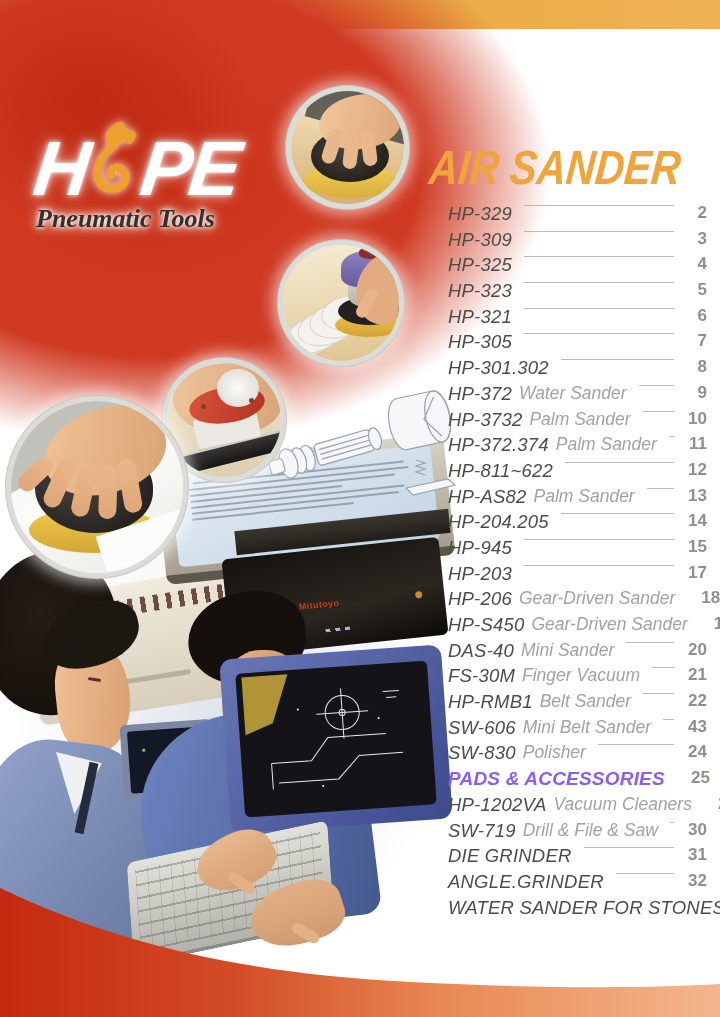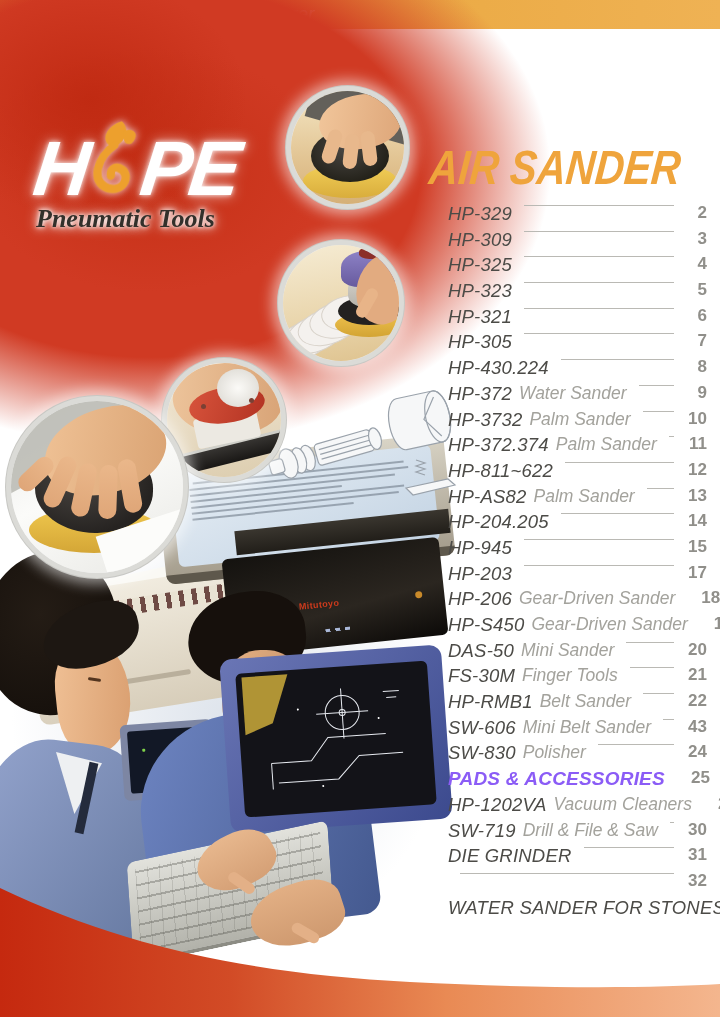--- a/index.html
+++ b/index.html
@@ -389,21 +389,21 @@
         <span class="idx-model">HP-321</span>
         <span class="leader"></span>
         <span class="idx-page">6</span>
       </div>
       <div class="idx-row">
         <span class="idx-model">HP-305</span>
         <span class="leader"></span>
         <span class="idx-page">7</span>
       </div>
       <div class="idx-row">
-        <span class="idx-model">HP-430.224</span>
+        <span class="idx-model">HP-301.302</span>
         <span class="leader"></span>
         <span class="idx-page">8</span>
       </div>
       <div class="idx-row">
         <span class="idx-model">HP-372</span>
         <span class="idx-desc">Water Sander</span>
         <span class="leader"></span>
         <span class="idx-page">9</span>
       </div>
       <div class="idx-row">
@@ -450,28 +450,28 @@
         <span class="leader"></span>
         <span class="idx-page">18</span>
       </div>
       <div class="idx-row">
         <span class="idx-model">HP-S450</span>
         <span class="idx-desc">Gear-Driven Sander</span>
         <span class="leader"></span>
         <span class="idx-page">19</span>
       </div>
       <div class="idx-row">
-        <span class="idx-model">DAS-50</span>
+        <span class="idx-model">DAS-40</span>
         <span class="idx-desc">Mini Sander</span>
         <span class="leader"></span>
         <span class="idx-page">20</span>
       </div>
       <div class="idx-row">
         <span class="idx-model">FS-30M</span>
-        <span class="idx-desc">Finger Tools</span>
+        <span class="idx-desc">Finger Vacuum</span>
         <span class="leader"></span>
         <span class="idx-page">21</span>
       </div>
       <div class="idx-row">
         <span class="idx-model">HP-RMB1</span>
         <span class="idx-desc">Belt Sander</span>
         <span class="leader"></span>
         <span class="idx-page">22</span>
       </div>
       <div class="idx-row">
@@ -502,20 +502,21 @@
         <span class="idx-desc">Drill &amp; File &amp; Saw</span>
         <span class="leader"></span>
         <span class="idx-page">30</span>
       </div>
       <div class="idx-row">
         <span class="idx-model">DIE GRINDER</span>
         <span class="leader"></span>
         <span class="idx-page">31</span>
       </div>
       <div class="idx-row">
+        <span class="idx-model">ANGLE.GRINDER</span>
         <span class="leader"></span>
         <span class="idx-page">32</span>
       </div>
       <div class="idx-row">
         <span class="idx-model">WATER SANDER FOR STONES</span>
         <span class="leader"></span>
       </div>
     </div>
 
   <svg class="bottom-svg" width="720" height="145" viewBox="0 0 720 145">

